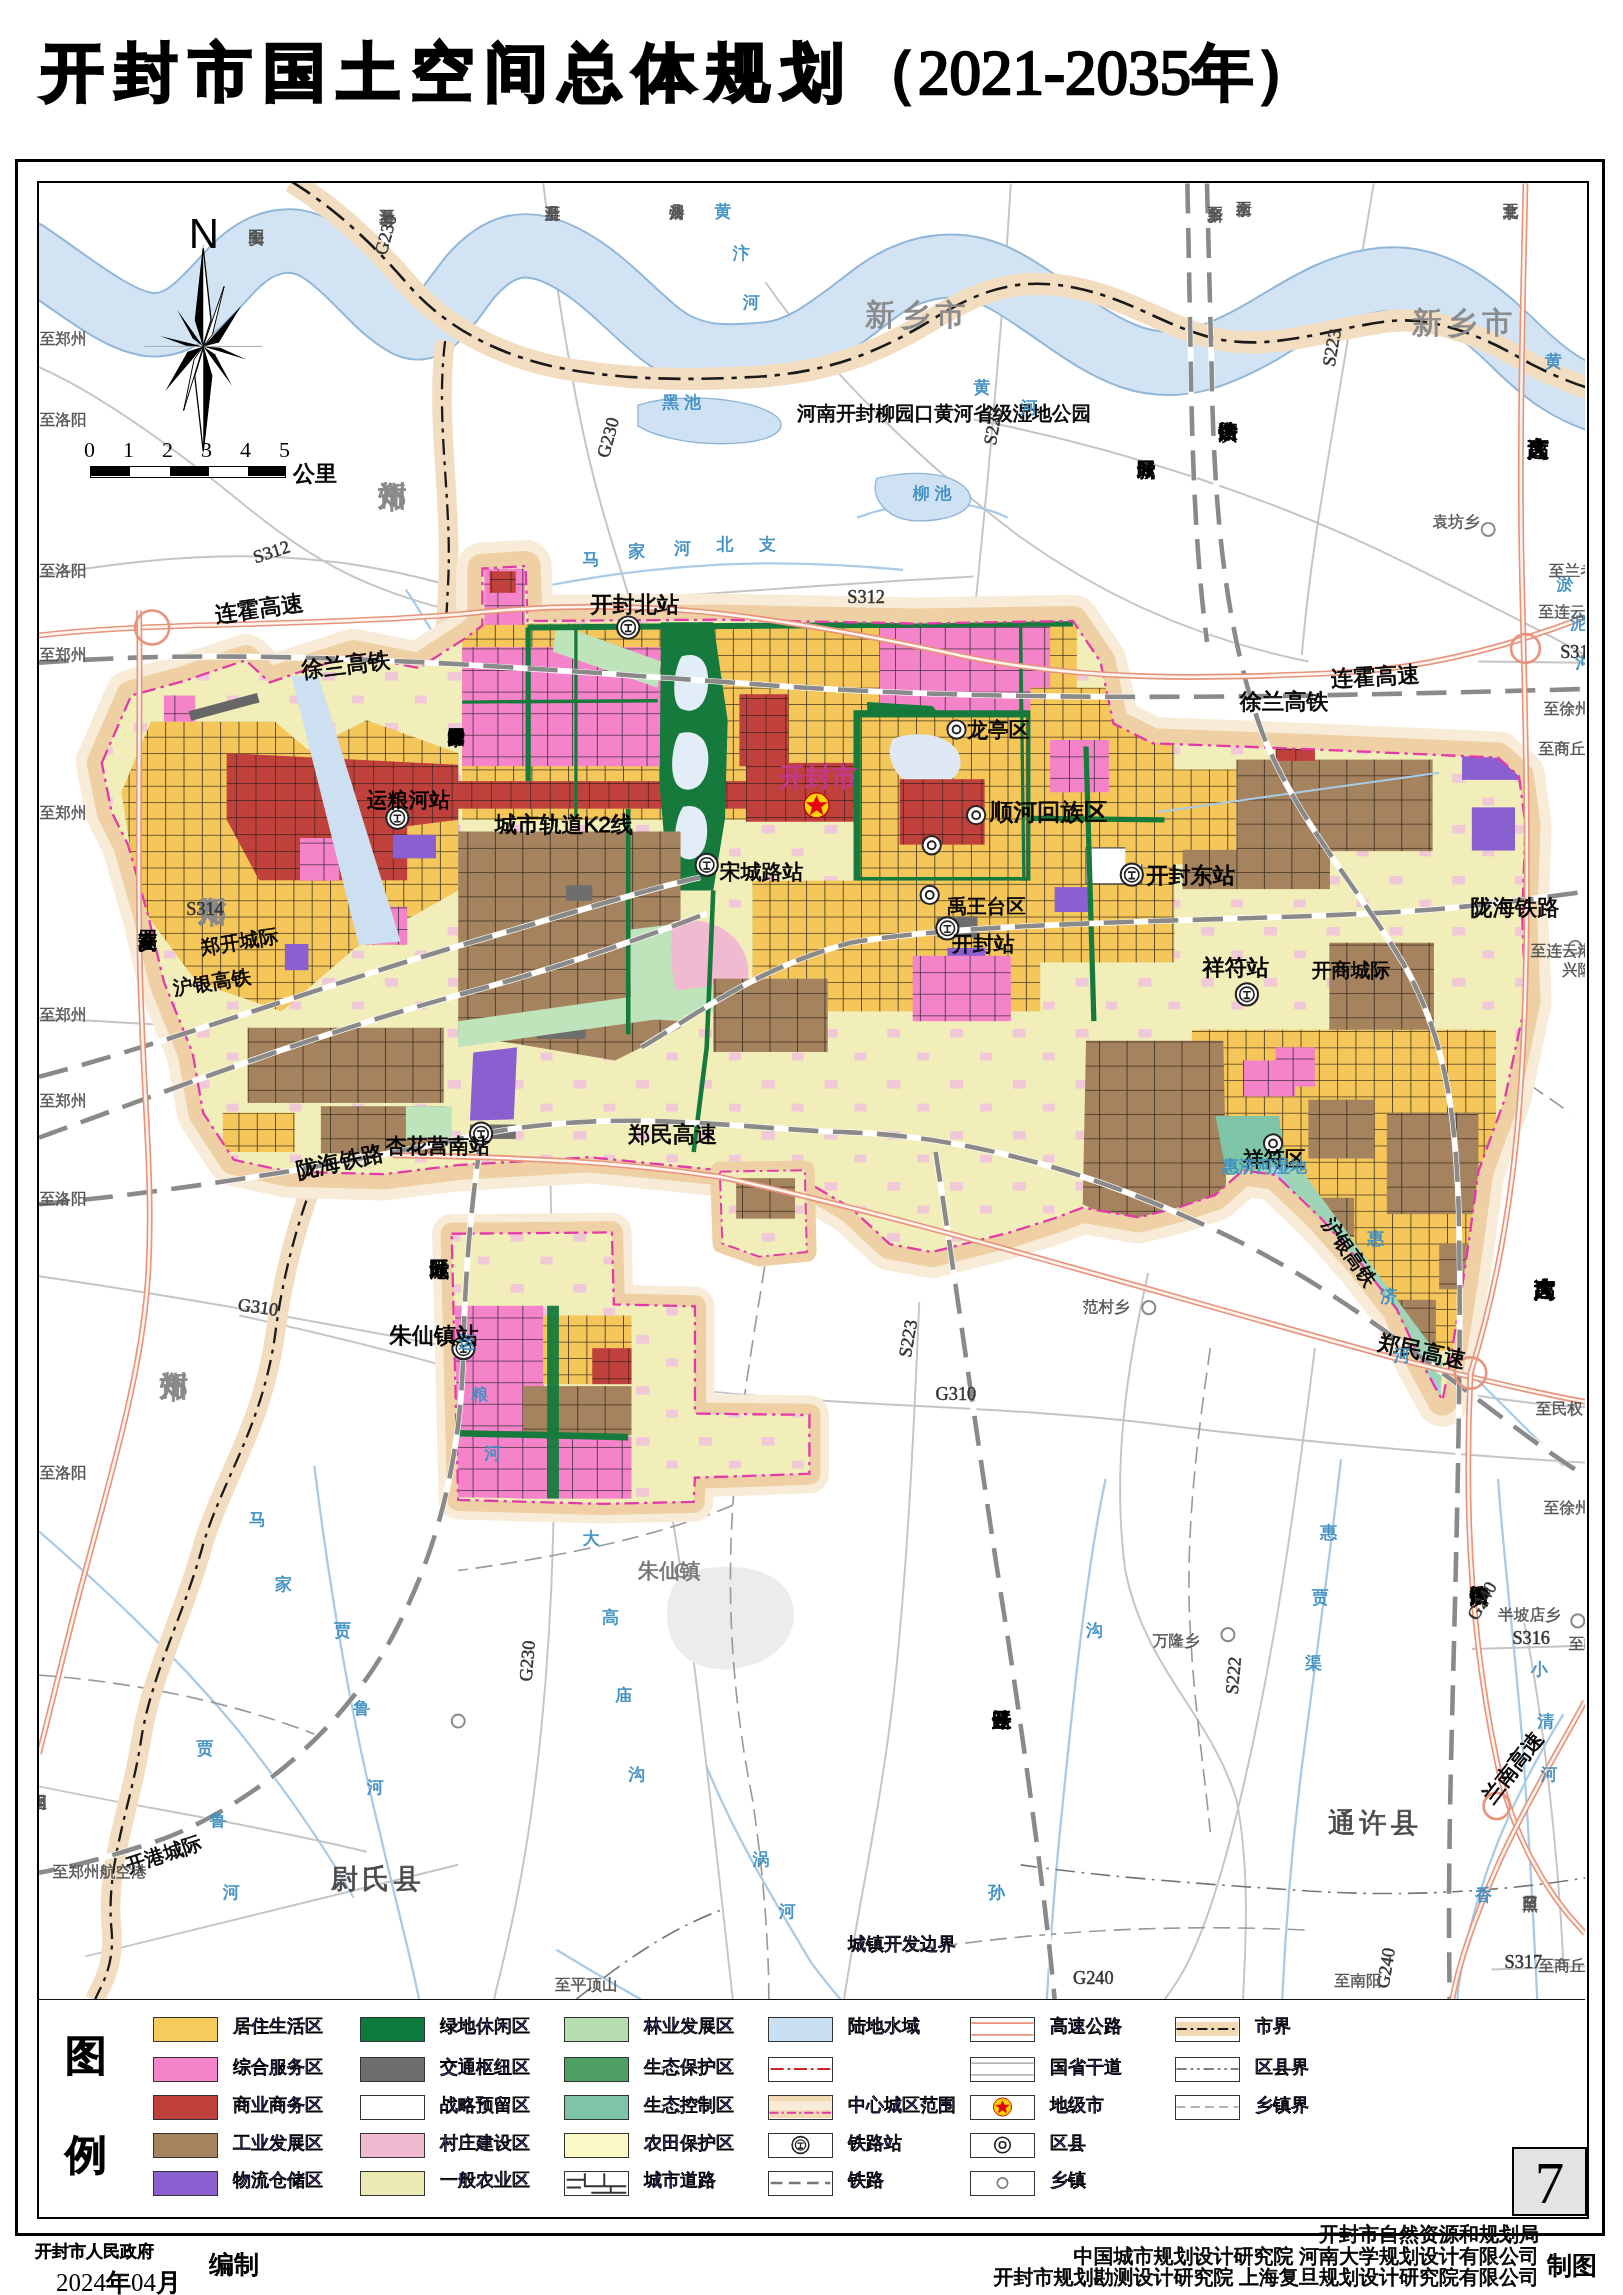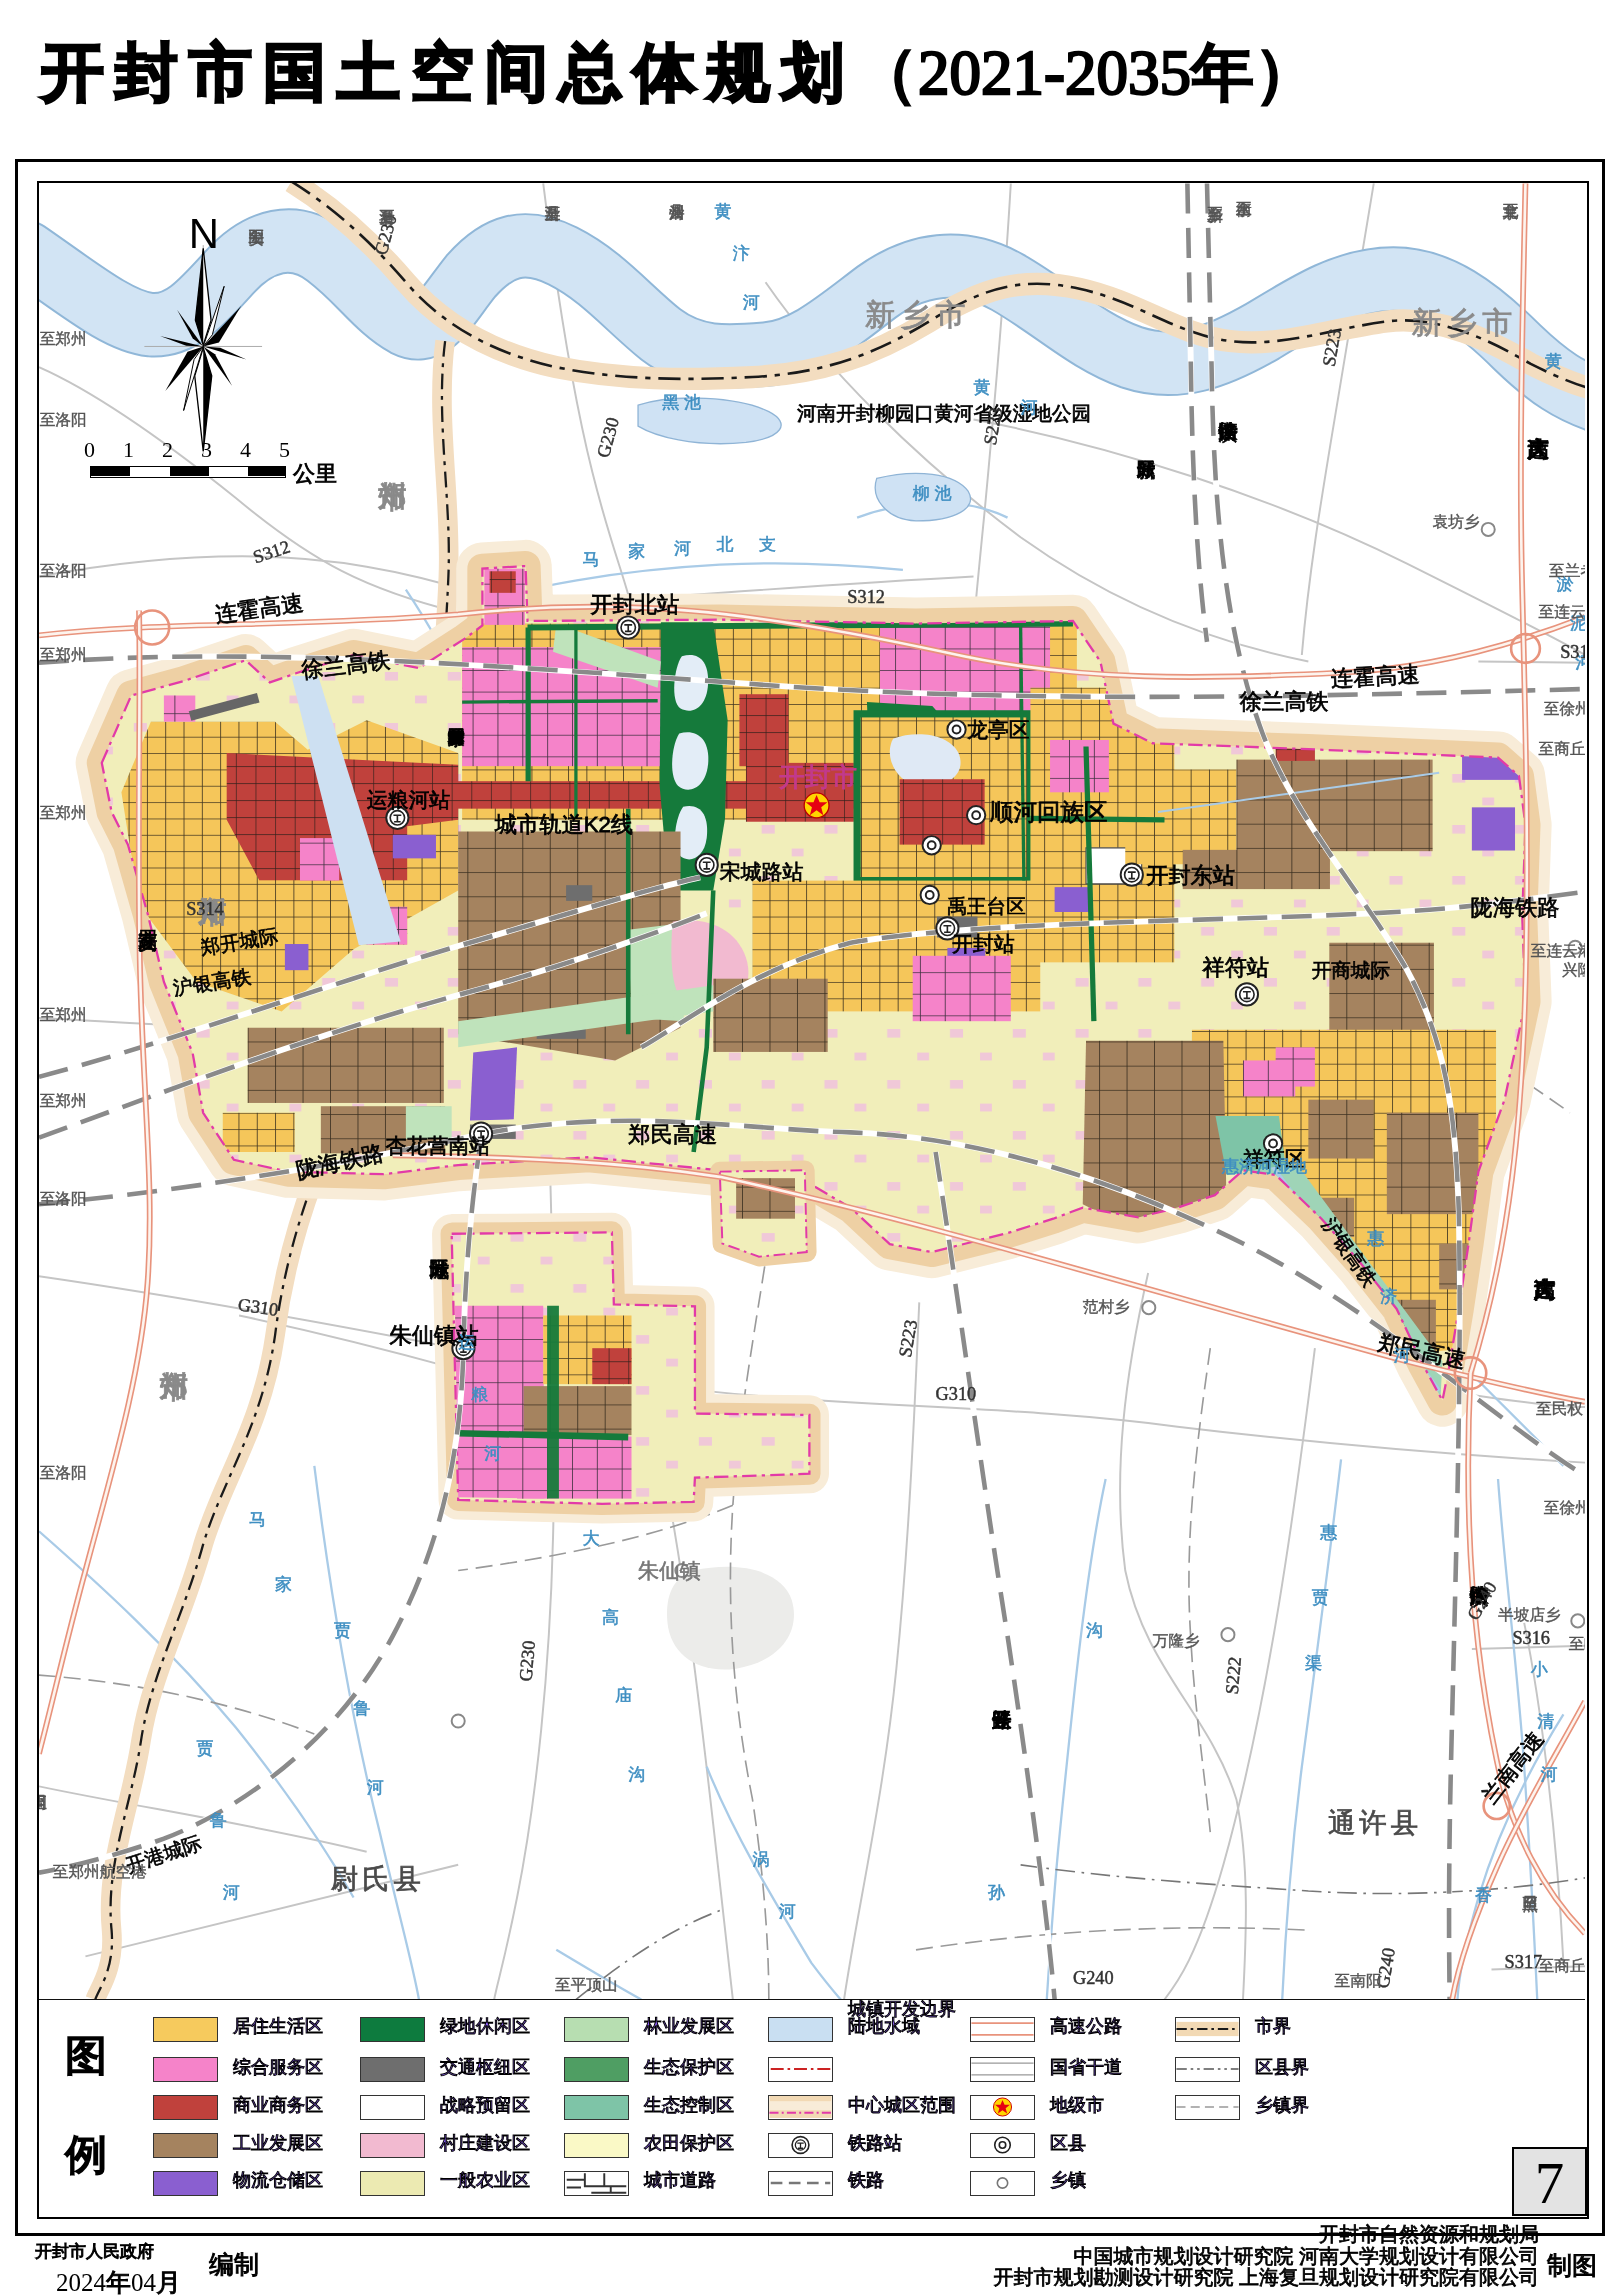--- a/index.html
+++ b/index.html
@@ -574,21 +574,21 @@
   <div class="abs" style="left:564px;top:2171px;width:65px;height:25px;border:1.3px solid #333;box-sizing:border-box;overflow:hidden;"><svg width="63" height="22" viewBox="0 0 96 34">
         <path d="M2,12 H30 V2 M30,12 V22 H60 V2 M60,22 H94 M2,24 H24 M40,32 H94 M70,22 V32" stroke="#333" stroke-width="3" fill="none"></path>
       </svg></div>
   <div class="lg" style="left:644px;top:2168px;">城市道路</div>
 
   <div class="sw" style="left:768px;top:2017px;background:#c9dff2;"></div>
   <div class="lg" style="left:848px;top:2014px;">陆地水域</div>
   <div class="abs" style="left:768px;top:2057px;width:65px;height:25px;border:1.3px solid #333;box-sizing:border-box;overflow:hidden;"><svg width="63" height="22" viewBox="0 0 96 34">
         <line x1="2" y1="17" x2="94" y2="17" stroke="#cc2222" stroke-width="3" stroke-dasharray="20 6 4 6"></line>
       </svg></div>
-  <div class="lg" style="left:848px;top:1997px;">城镇开发边界</div>
+  <div class="lg" style="left:848px;top:1932px;">城镇开发边界</div>
   <div class="abs" style="left:768px;top:2095px;width:65px;height:25px;border:1.3px solid #333;box-sizing:border-box;overflow:hidden;"><svg width="63" height="22" viewBox="0 0 96 34">
         <rect width="96" height="34" fill="#f2d9b4"></rect>
         <rect y="8" width="96" height="14" fill="#f8ecd8"></rect>
         <line x1="0" y1="26" x2="96" y2="26" stroke="#e23aa8" stroke-width="3" stroke-dasharray="14 5 3 5"></line>
       </svg></div>
   <div class="lg" style="left:848px;top:2093px;">中心城区范围</div>
   <div class="abs" style="left:768px;top:2133px;width:65px;height:25px;border:1.3px solid #333;box-sizing:border-box;overflow:hidden;"><svg width="63" height="22" viewBox="0 0 96 34">
         <g transform="translate(48,17)">
           <circle r="13" fill="#fff" stroke="#222" stroke-width="2.5"></circle>
           <circle r="8" fill="none" stroke="#222" stroke-width="2"></circle>

